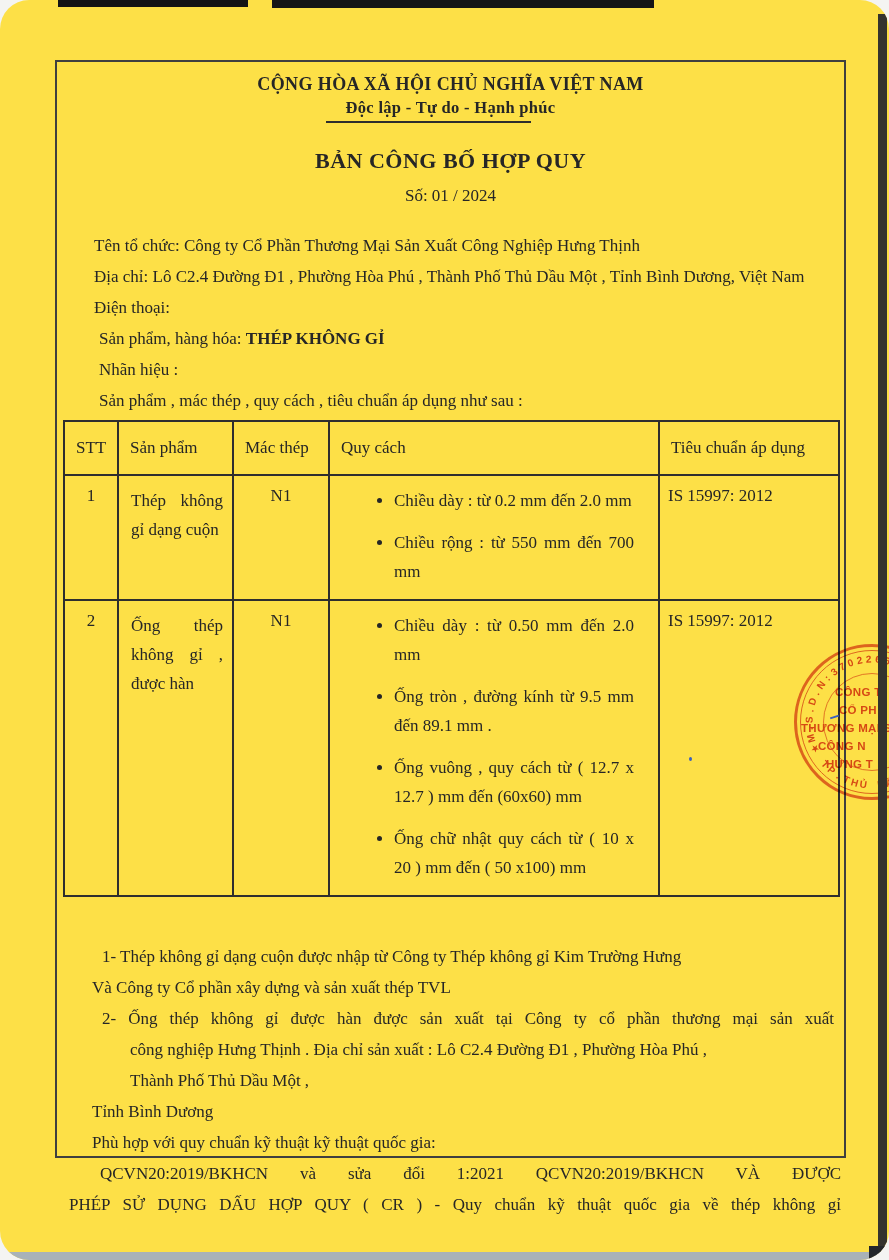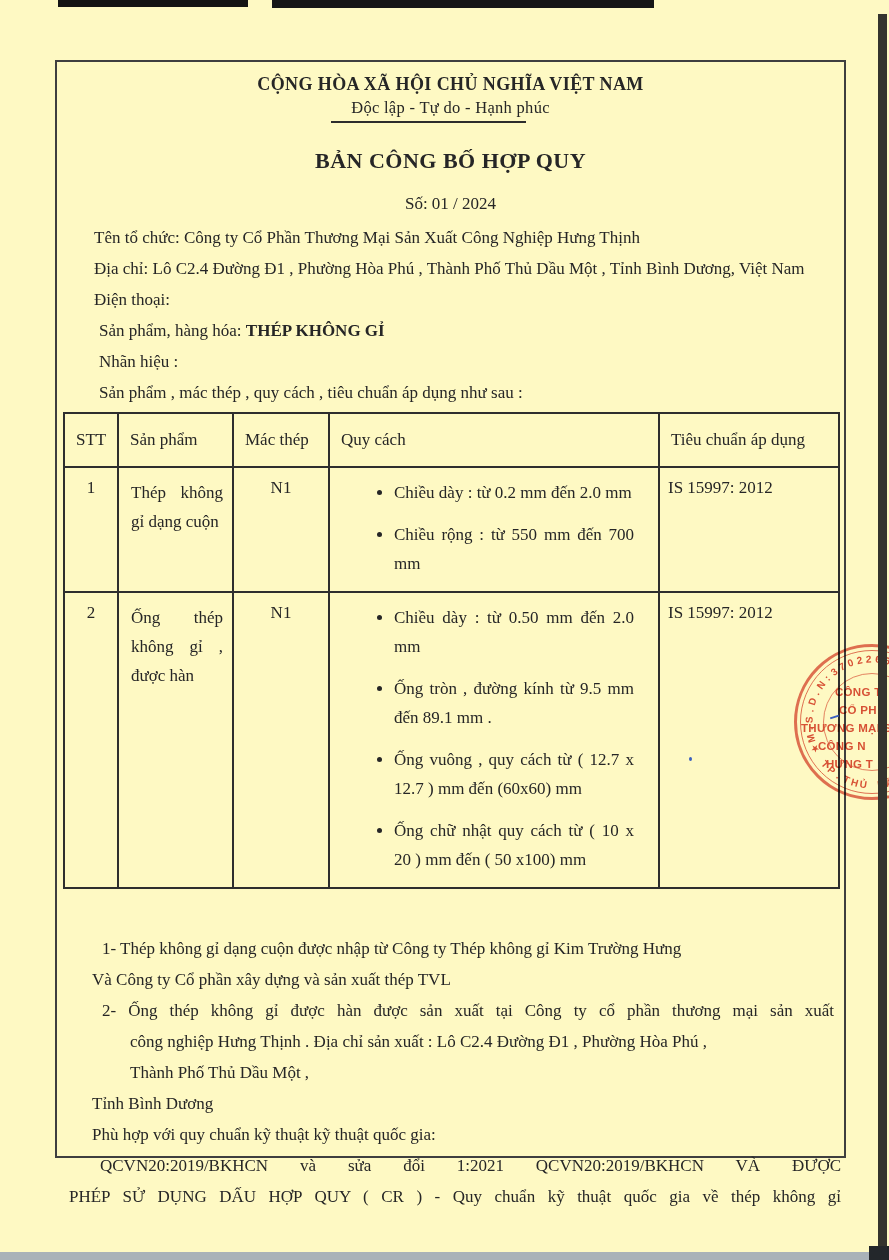--- a/index.html
+++ b/index.html
@@ -4,45 +4,45 @@
 <style>
   html,body{margin:0;padding:0;}
   body{
     width:889px;height:1260px;background:#f4f4f2;
     font-family:"Liberation Serif","DejaVu Serif",serif;
     color:#262626;
     position:relative;overflow:hidden;
   }
   .page{
     position:absolute;left:0;top:0;width:889px;height:1260px;
-    background:#fef9c3;overflow:hidden;
+    background:#fde047;overflow:hidden;border-radius:29px;
   }
 
   
   .scan-top-1{position:absolute;left:58px;top:0;width:190px;height:7px;background:#141414;z-index:30;}
   .scan-top-2{position:absolute;left:272px;top:0;width:382px;height:8px;background:#161616;z-index:30;}
   .scan-right{position:absolute;left:878px;top:14px;width:9px;height:1246px;background:#34342e;z-index:30;}
   .scan-bottom{position:absolute;left:0;top:1252px;width:889px;height:8px;background:#a9b2b8;z-index:29;}
   .scan-corner{position:absolute;left:869px;top:1246px;width:20px;height:14px;background:#23272b;z-index:31;}
 
   
   .frame{
     position:absolute;left:55px;top:60px;width:791px;height:1098px;
     border:2px solid #3f3f3f;box-sizing:border-box;z-index:2;
   }
 
   .center{text-align:center;}
   .nat-header{margin-top:12px;font-size:18px;font-weight:bold;letter-spacing:.4px;}
   .motto-row{text-align:center;margin-top:3px;}
-  .motto-wrap{display:inline-block;position:relative;font-size:16.5px;font-weight:normal;letter-spacing:.3px;padding-bottom:3px;}
+  .motto-wrap{display:inline-block;position:relative;font-size:16.5px;font-weight:bold;letter-spacing:.3px;padding-bottom:3px;}
   .motto-wrap::after{content:"";position:absolute;left:-20px;right:24px;bottom:-2px;height:2px;background:#2d2d2d;}
   .doc-title{margin-top:27px;font-size:22px;font-weight:bold;letter-spacing:.5px;}
-  .doc-number{margin-top:20px;font-size:17px;}
-
-  .info{margin-top:8px;}
+  .doc-number{margin-top:12px;font-size:17px;}
+
+  .info{margin-top:24px;}
   .info-line{font-size:17px;line-height:31px;margin:0 30px 0 37px;text-align:justify;}
   .info-line.indented{margin-left:42px;}
   .bold{font-weight:bold;}
 
   
   table.spec{
     border-collapse:collapse;table-layout:fixed;
     width:775px;margin:4px 0 0 6px;
     font-size:17px;
   }

